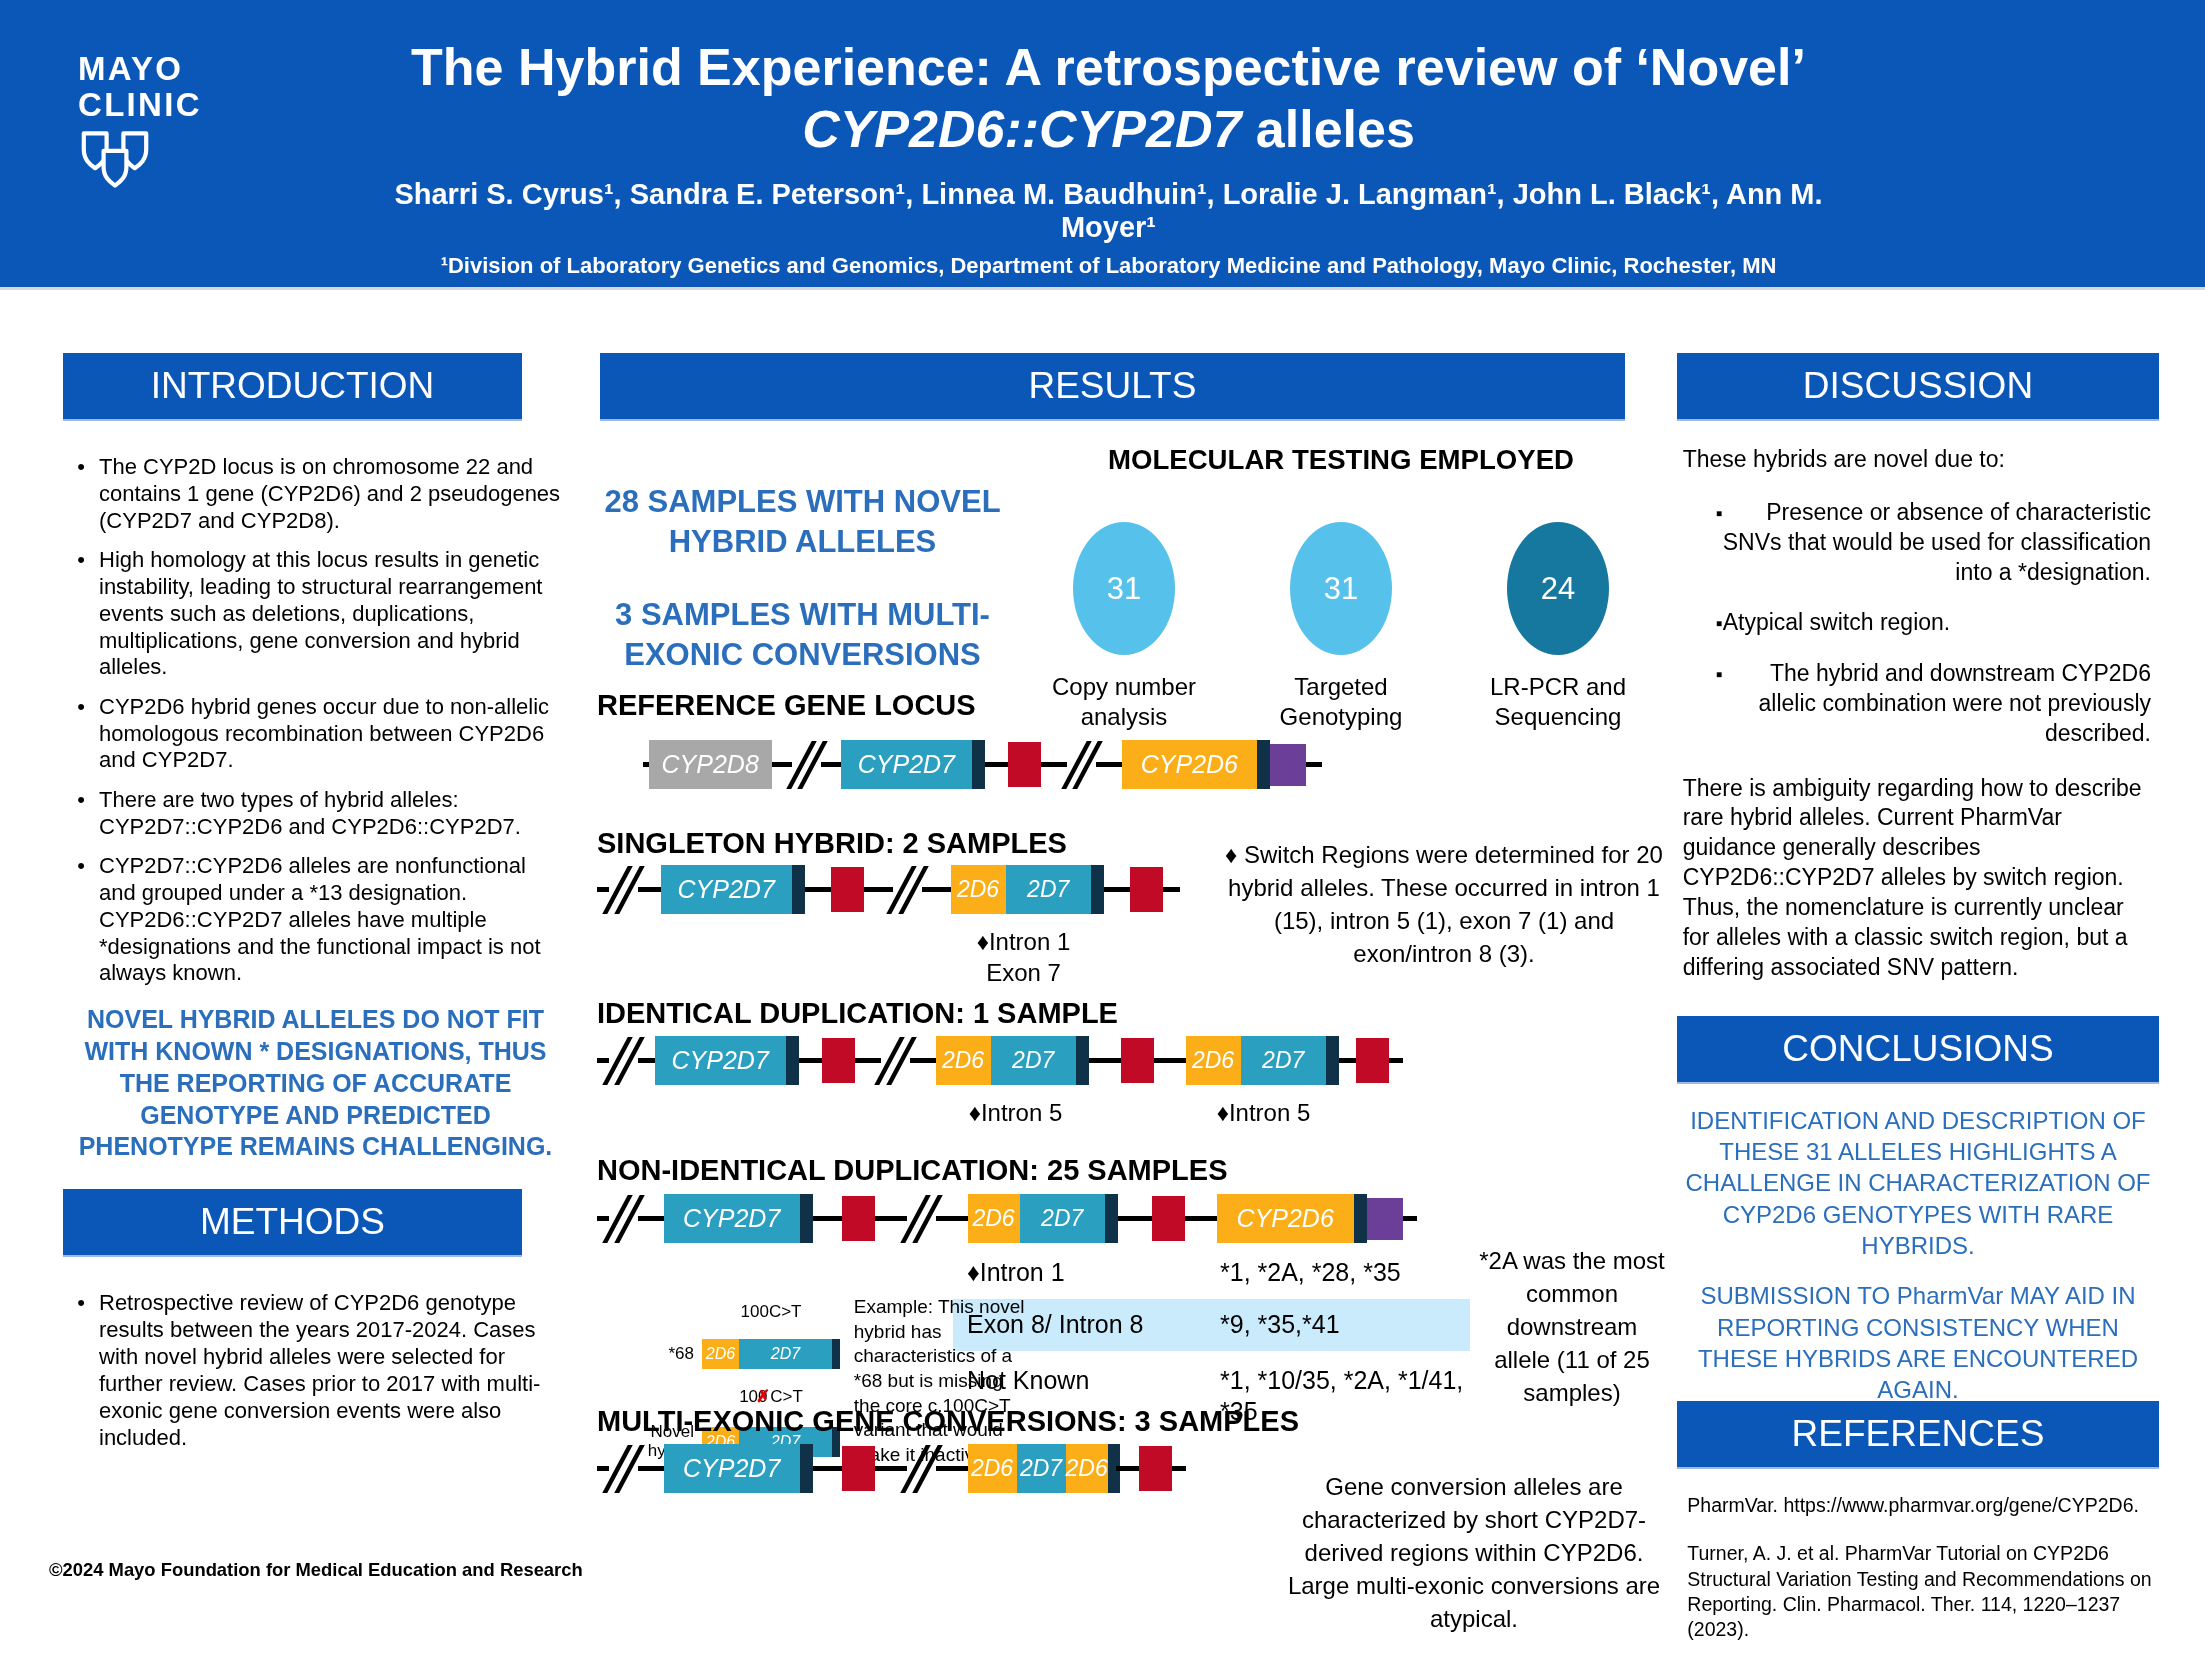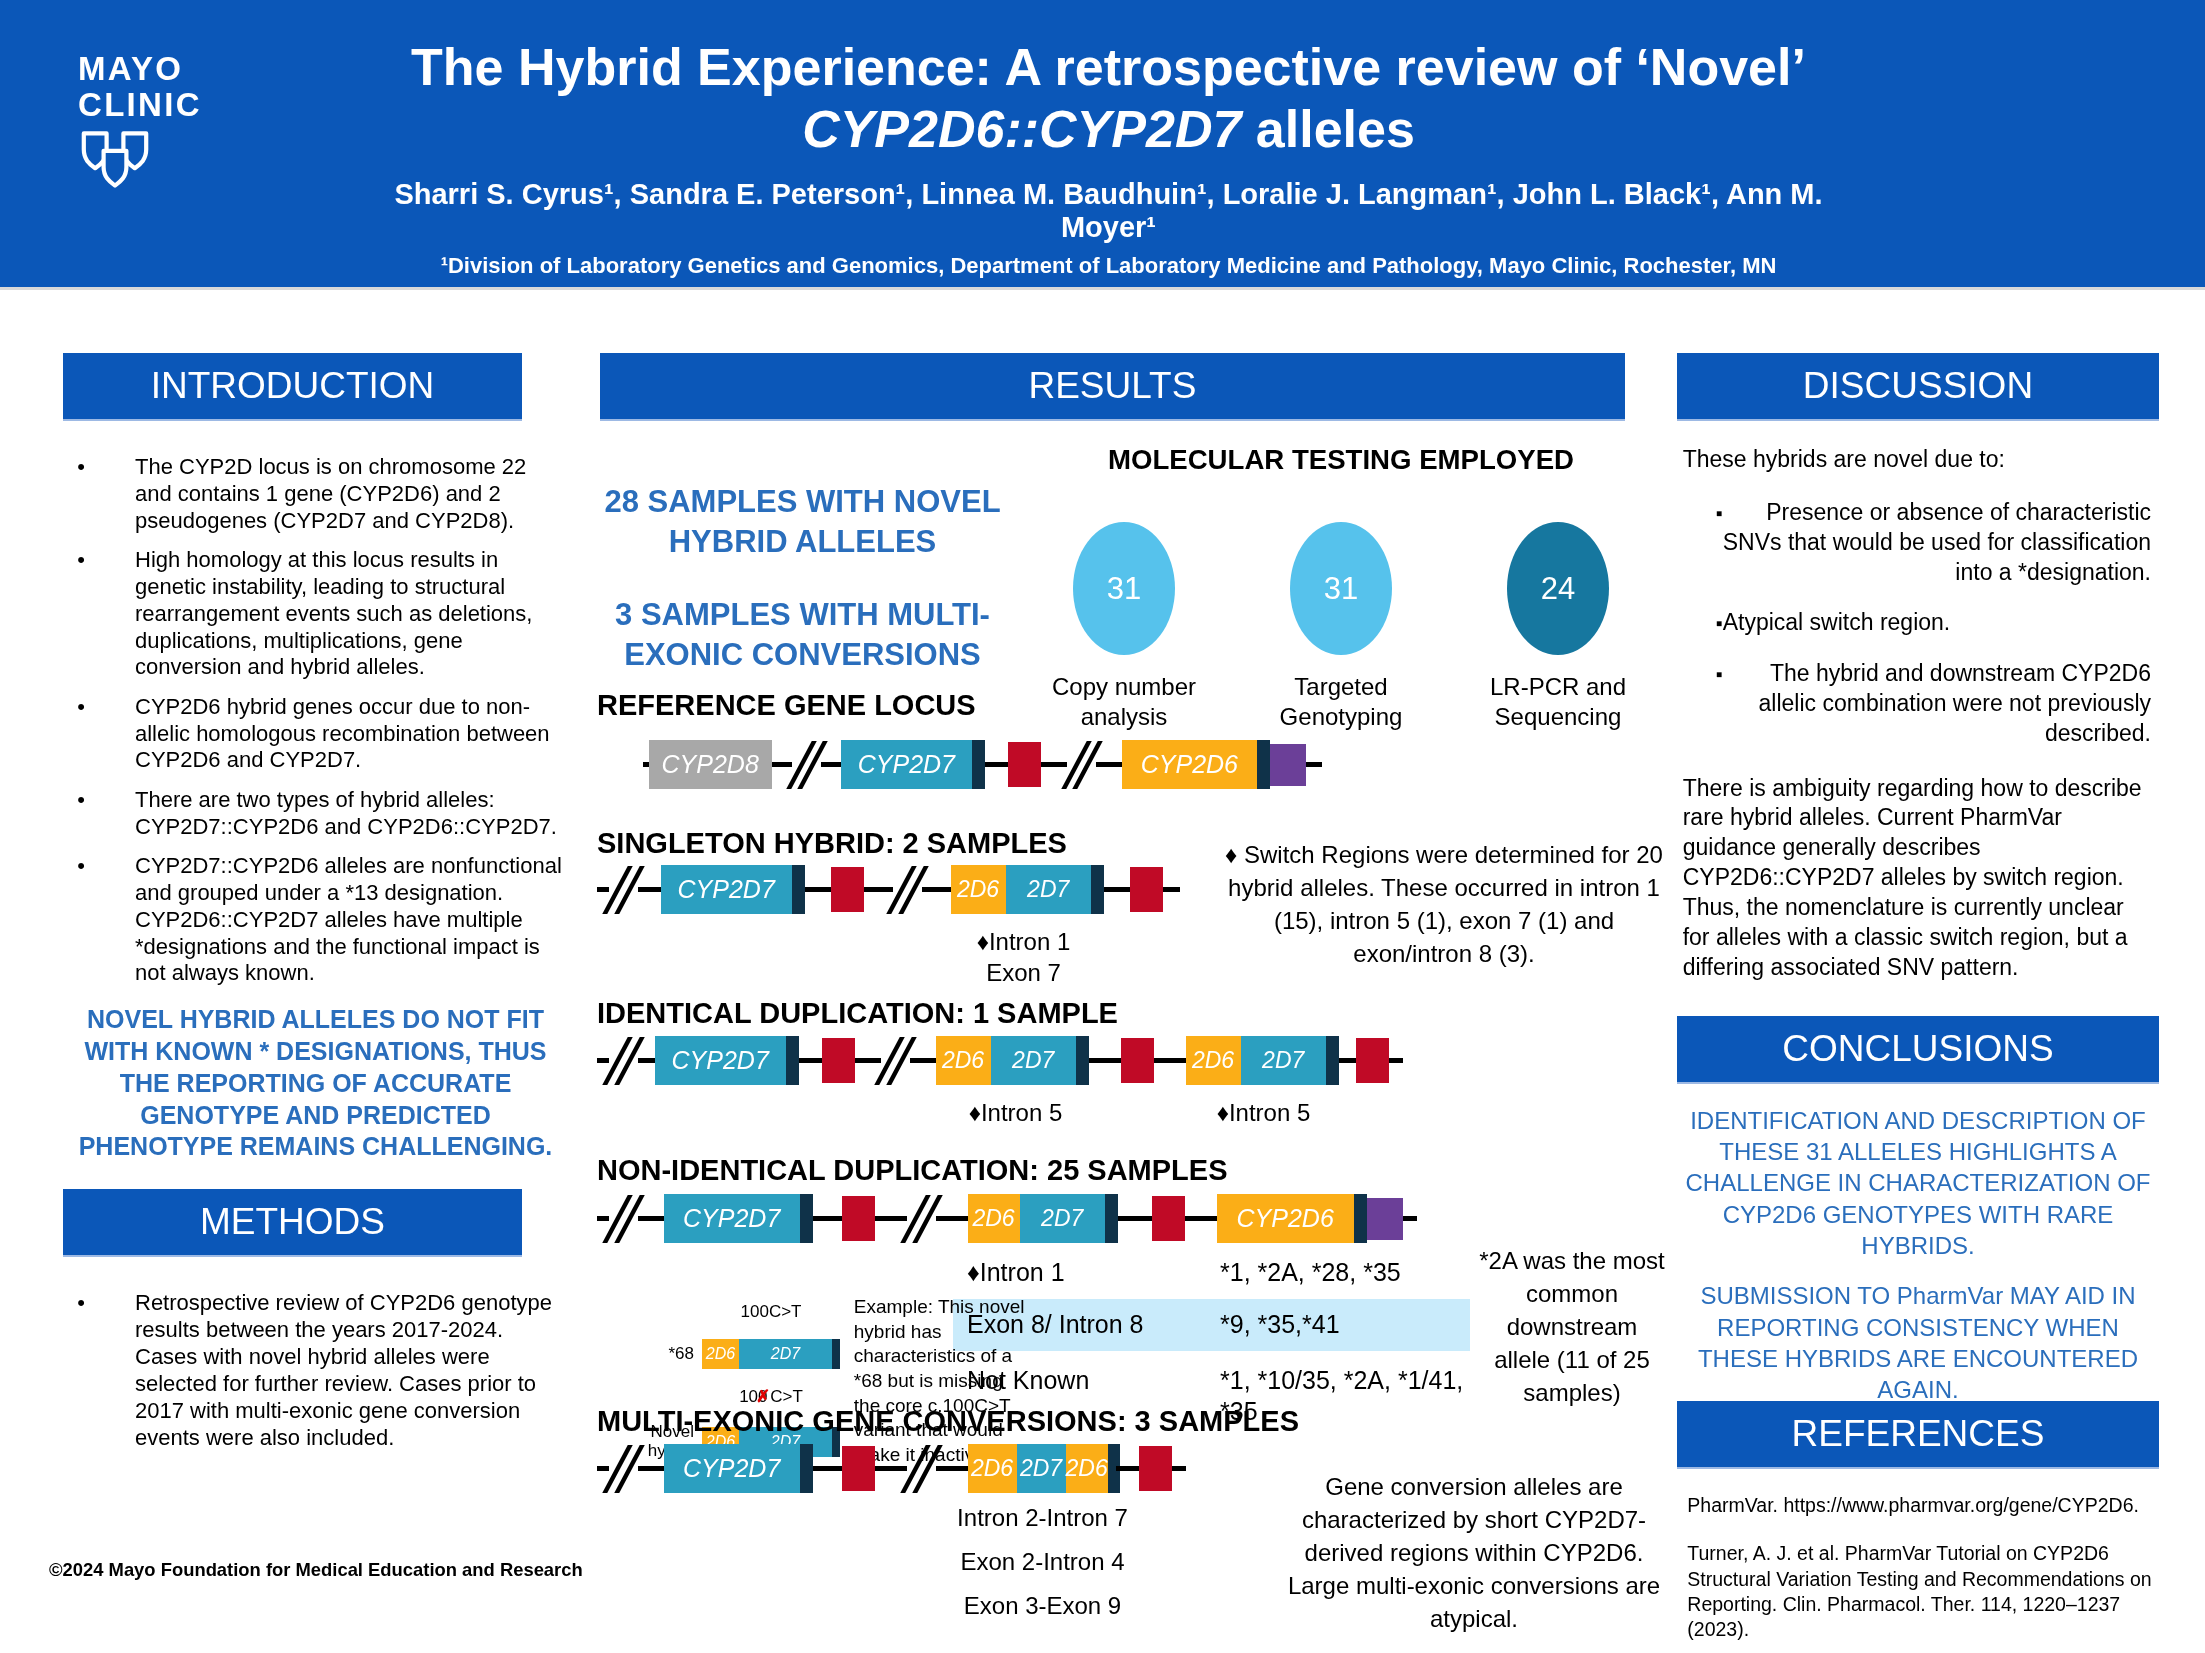--- a/index.html
+++ b/index.html
@@ -28,21 +28,21 @@
   .col{position:absolute; top:353px;}
   #col-left{left:63px; width:505px;}
   #col-center{left:597px; width:1062px; height:1301px;}
   #col-right{left:1677px; width:482px; height:1301px;}
   .bar{background:var(--blue); color:#fff; text-align:center; font-size:37px; padding:12px 0;
        border-bottom:2.9px solid #9DB9E4;}
   .bar-left{width:459px;}
 
   
   .bullets{margin-top:33px; font-size:22px; line-height:1.22;}
-  .bullet{display:flex; margin-bottom:12.6px;gap:36px;}
+  .bullet{display:flex; margin-bottom:12.6px;}
   .bullet .mark{flex:0 0 36px; text-align:center;}
   .bullet .mark::before{content:"\2022";}
   .bullet .btext{flex:1; padding-right:3.4px;}
   .emphasis{margin-top:17px; padding:0 4.6px; text-align:center; color:var(--accent);
             font-weight:bold; font-size:25px; line-height:1.27;}
   .methods-bar{margin-top:26.4px;}
   .copyright{position:absolute; left:49px; top:1559px; font-size:18.4px; font-weight:bold;}
 
   
   #col-center > div{position:absolute;}
@@ -394,25 +394,20 @@
       <div class="gbox" style="width:148px">
         <span class="glabel small bg-orange" style="flex:0 0 49px">2D6</span>
         <span class="glabel small bg-teal" style="flex:0 0 49px">2D7</span>
         <span class="glabel small bg-orange" style="flex:1">2D6</span>
         <span class="cap"></span>
       </div>
       <div class="seg" style="width:23px"></div>
       <div class="redbox"></div>
       <div class="seg" style="width:14.4px"></div>
     </div>
-    <div class="dlabel lbl-multi">
-      <span>Intron 2-Intron 7</span>
-      <span>Exon 2-Intron 4</span>
-      <span>Exon 3-Exon 9</span>
-    </div>
     <div class="note note-gc">Gene conversion alleles are characterized by short CYP2D7-derived regions within CYP2D6. Large multi-exonic conversions are atypical.</div>
   </div>
 
   <div class="col" id="col-right">
     <div class="bar disc-bar">DISCUSSION</div>
     <div class="disc-body">
       <div class="disc-lead">These hybrids are novel due to:</div>
       <div class="sq">
           <span class="mark"></span>
           <span class="btext">Presence or absence of characteristic SNVs that would be used for classification into a *designation.</span>

